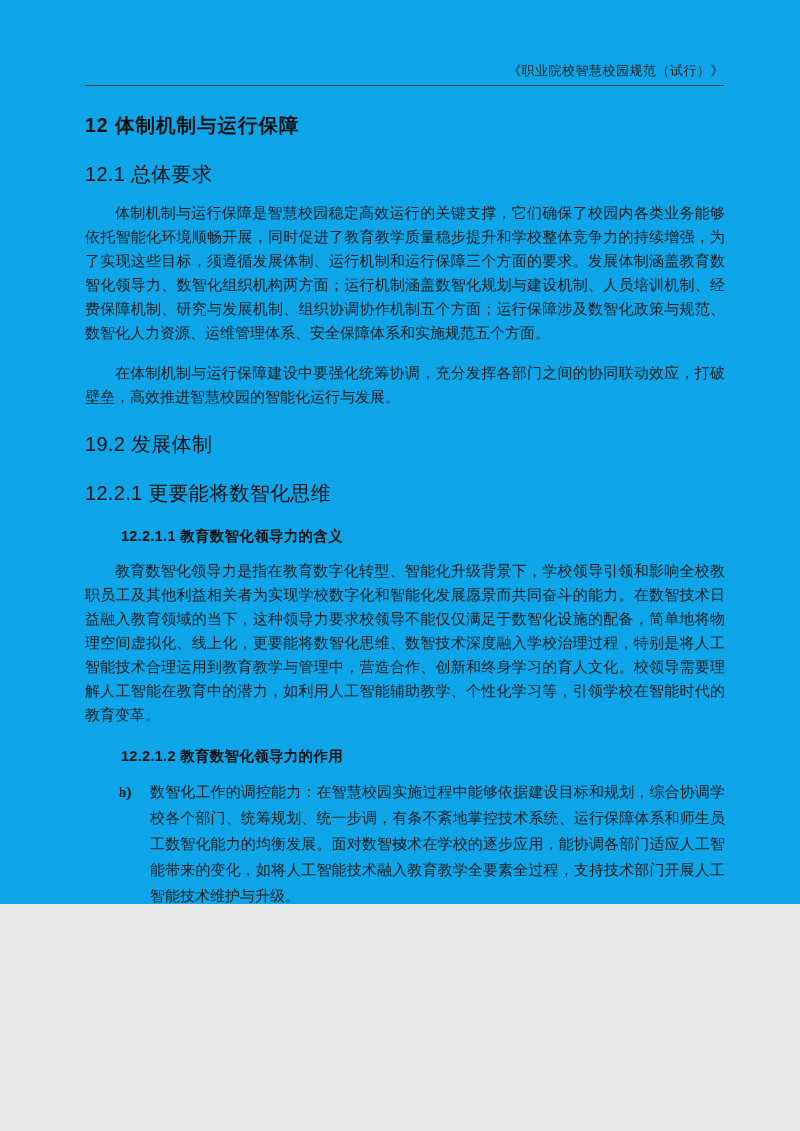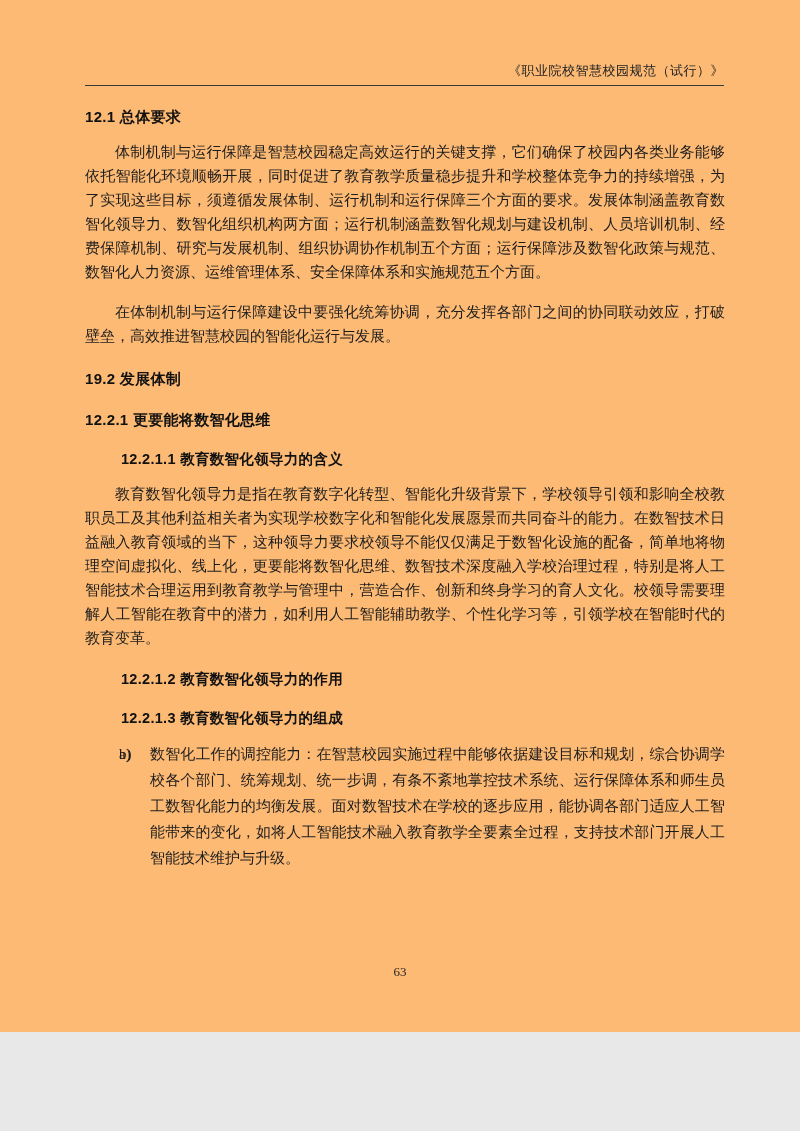--- a/index.html
+++ b/index.html
@@ -1,21 +1,21 @@
 <!DOCTYPE html>
 <html><head>
 <meta charset="utf-8">
 <style>
   html, body { margin: 0; padding: 0; background: #e8e8e8; }
   .page {
     position: relative;
     width: 800px;
-    height: 1032px;
+    height: 904px;
     margin: 0 auto;
-    background: #fdba74;
+    background: #0ea5e9;
     overflow: hidden;
     color: #1c1c1c;
     font-family: "Liberation Serif", "DejaVu Serif", serif;
   }
   .running-header {
     margin: 0 76px 0 85px;
     padding-top: 62px;
     padding-bottom: 5px;
     border-bottom: 1.5px solid #3a3a3a;
     text-align: right;
@@ -30,22 +30,22 @@
     margin: 26px 0 0 0;
     font-family: "Liberation Sans", "DejaVu Sans", sans-serif;
     font-weight: bold;
     font-size: 19.5px;
     letter-spacing: 1px;
     color: #111111;
   }
   .sec-heading {
     margin: 22px 0 0 0;
     font-family: "Liberation Sans", "DejaVu Sans", sans-serif;
-    font-weight: bold;
-    font-size: 15px;
+    font-weight: normal;
+    font-size: 20px;
     letter-spacing: 0.3px;
     color: #111111;
   }
   .subsec-heading {
     margin: 20px 0 0 36px;
     font-family: Liberation Sans, sans-serif;
     font-weight: bold;
     font-size: 14.5px;
     letter-spacing: 0.3px;
     color: #111111;
@@ -85,39 +85,39 @@
 <body>
 
 <div class="page">
 
   <div class="running-header">
     <span>《职业院校智慧校园规范（试行）》</span>
   </div>
 
   <div class="content">
 
+    <div class="chapter-title">12 体制机制与运行保障</div>
 
     <div class="sec-heading">12.1 总体要求</div>
 
     <p class="para">体制机制与运行保障是智慧校园稳定高效运行的关键支撑，它们确保了校园内各类业务能够依托智能化环境顺畅开展，同时促进了教育教学质量稳步提升和学校整体竞争力的持续增强，为了实现这些目标，须遵循发展体制、运行机制和运行保障三个方面的要求。发展体制涵盖教育数智化领导力、数智化组织机构两方面；运行机制涵盖数智化规划与建设机制、人员培训机制、经费保障机制、研究与发展机制、组织协调协作机制五个方面；运行保障涉及数智化政策与规范、数智化人力资源、运维管理体系、安全保障体系和实施规范五个方面。</p>
 
     <p class="para follow">在体制机制与运行保障建设中要强化统筹协调，充分发挥各部门之间的协同联动效应，打破壁垒，高效推进智慧校园的智能化运行与发展。</p>
 
     <div class="sec-heading">19.2 发展体制</div>
 
     <div class="sec-heading">12.2.1 更要能将数智化思维</div>
 
     <div class="subsec-heading">12.2.1.1 教育数智化领导力的含义</div>
 
     <p class="para">教育数智化领导力是指在教育数字化转型、智能化升级背景下，学校领导引领和影响全校教职员工及其他利益相关者为实现学校数字化和智能化发展愿景而共同奋斗的能力。在数智技术日益融入教育领域的当下，这种领导力要求校领导不能仅仅满足于数智化设施的配备，简单地将物理空间虚拟化、线上化，更要能将数智化思维、数智技术深度融入学校治理过程，特别是将人工智能技术合理运用到教育教学与管理中，营造合作、创新和终身学习的育人文化。校领导需要理解人工智能在教育中的潜力，如利用人工智能辅助教学、个性化学习等，引领学校在智能时代的教育变革。</p>
 
     <div class="subsec-heading">12.2.1.2 教育数智化领导力的作用</div>
 
 
-    <div class="subsec-heading">12.2.1.3 教育数智化领导力的组成</div>
 
     <div class="abc-list">
       <div class="abc-item">
         <span class="abc-marker">a)</span>
       </div>
       <div class="abc-item">
         <span class="abc-marker">b)</span>
         <span>数智化工作的调控能力：在智慧校园实施过程中能够依据建设目标和规划，综合协调学校各个部门、统筹规划、统一步调，有条不紊地掌控技术系统、运行保障体系和师生员工数智化能力的均衡发展。面对数智技术在学校的逐步应用，能协调各部门适应人工智能带来的变化，如将人工智能技术融入教育教学全要素全过程，支持技术部门开展人工智能技术维护与升级。</span>
       </div>
 

